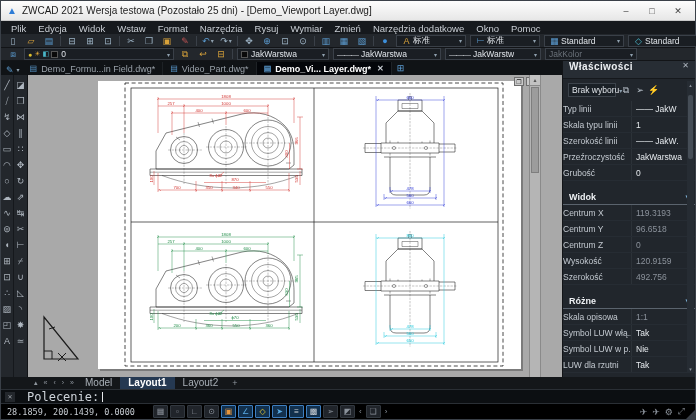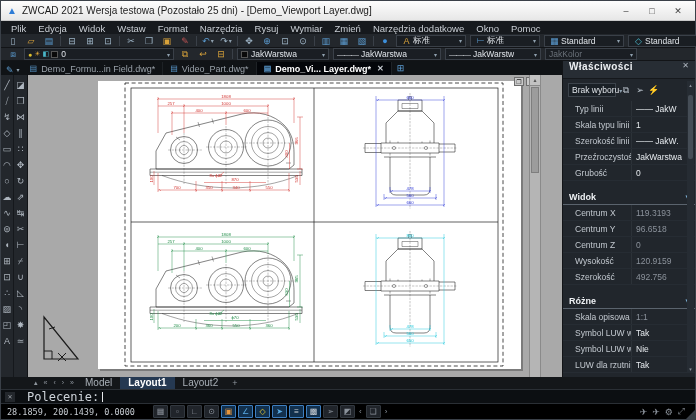--- a/index.html
+++ b/index.html
@@ -74,21 +74,21 @@
   
   .props{position:absolute;right:0;top:60px;width:133px;bottom:42px;background:#21262c;border-left:1px solid #121417}
   .phead{height:18px;background:#272d34;display:flex;align-items:flex-start;padding:0 6px;border-bottom:1px solid #15181c}
   .phead .t{color:#eef1f4;font-weight:bold;font-size:10px;letter-spacing:.4px}
   .phead .x{margin-left:auto;color:#aeb6bf;font-size:8px}
   .psel{height:22px;display:flex;align-items:center;padding:0 5px;gap:3px}
   .pselbox{width:48px;height:14px;background:#1a2026;border:1px solid #3c434b;color:#dfe3e8;font-size:8.5px;display:flex;align-items:center;padding:0 3px;white-space:nowrap}
   .pselbox .arr{margin-left:auto;font-size:6px;color:#8fa0ae}
   .psel .pib{width:14px;height:14px;display:flex;align-items:center;justify-content:center;color:#b9c2cb;font-size:9px;border:1px solid transparent}
   .prow{height:16px;display:flex;align-items:center;border-bottom:1px solid #262c33}
-  .plabel{width:68px;padding-left:12px;color:#c3c9d0;font-size:8.5px;white-space:nowrap;overflow:hidden}
+  .plabel{width:68px;padding-left:0;color:#c3c9d0;font-size:8.5px;white-space:nowrap;overflow:hidden}
   .pval{flex:1;padding-left:4px;color:#e6eaee;font-size:8.5px;border-left:1px solid #2c3238;white-space:nowrap;overflow:hidden;height:100%;display:flex;align-items:center}
   .prow.muted .pval{color:#8b929b}
   .sect{height:16px;display:flex;align-items:center;padding:0 6px;border-bottom:1px solid #5a636d;margin-top:8px}
   .sect .t{color:#eef1f4;font-weight:bold;font-size:9px}
   .sect .chev{margin-left:auto;color:#7fb2d8;font-size:7px}
   .pscroll{position:absolute;right:1px;top:20px;bottom:4px;width:7px;background:#262c33}
   .pscroll .thumb{position:absolute;left:1px;right:1px;top:14px;height:64px;background:#454d56;border-radius:2px}
   .pscroll .pa{position:absolute;left:0;right:0;color:#8b929b;font-size:5px;text-align:center}
 
   

